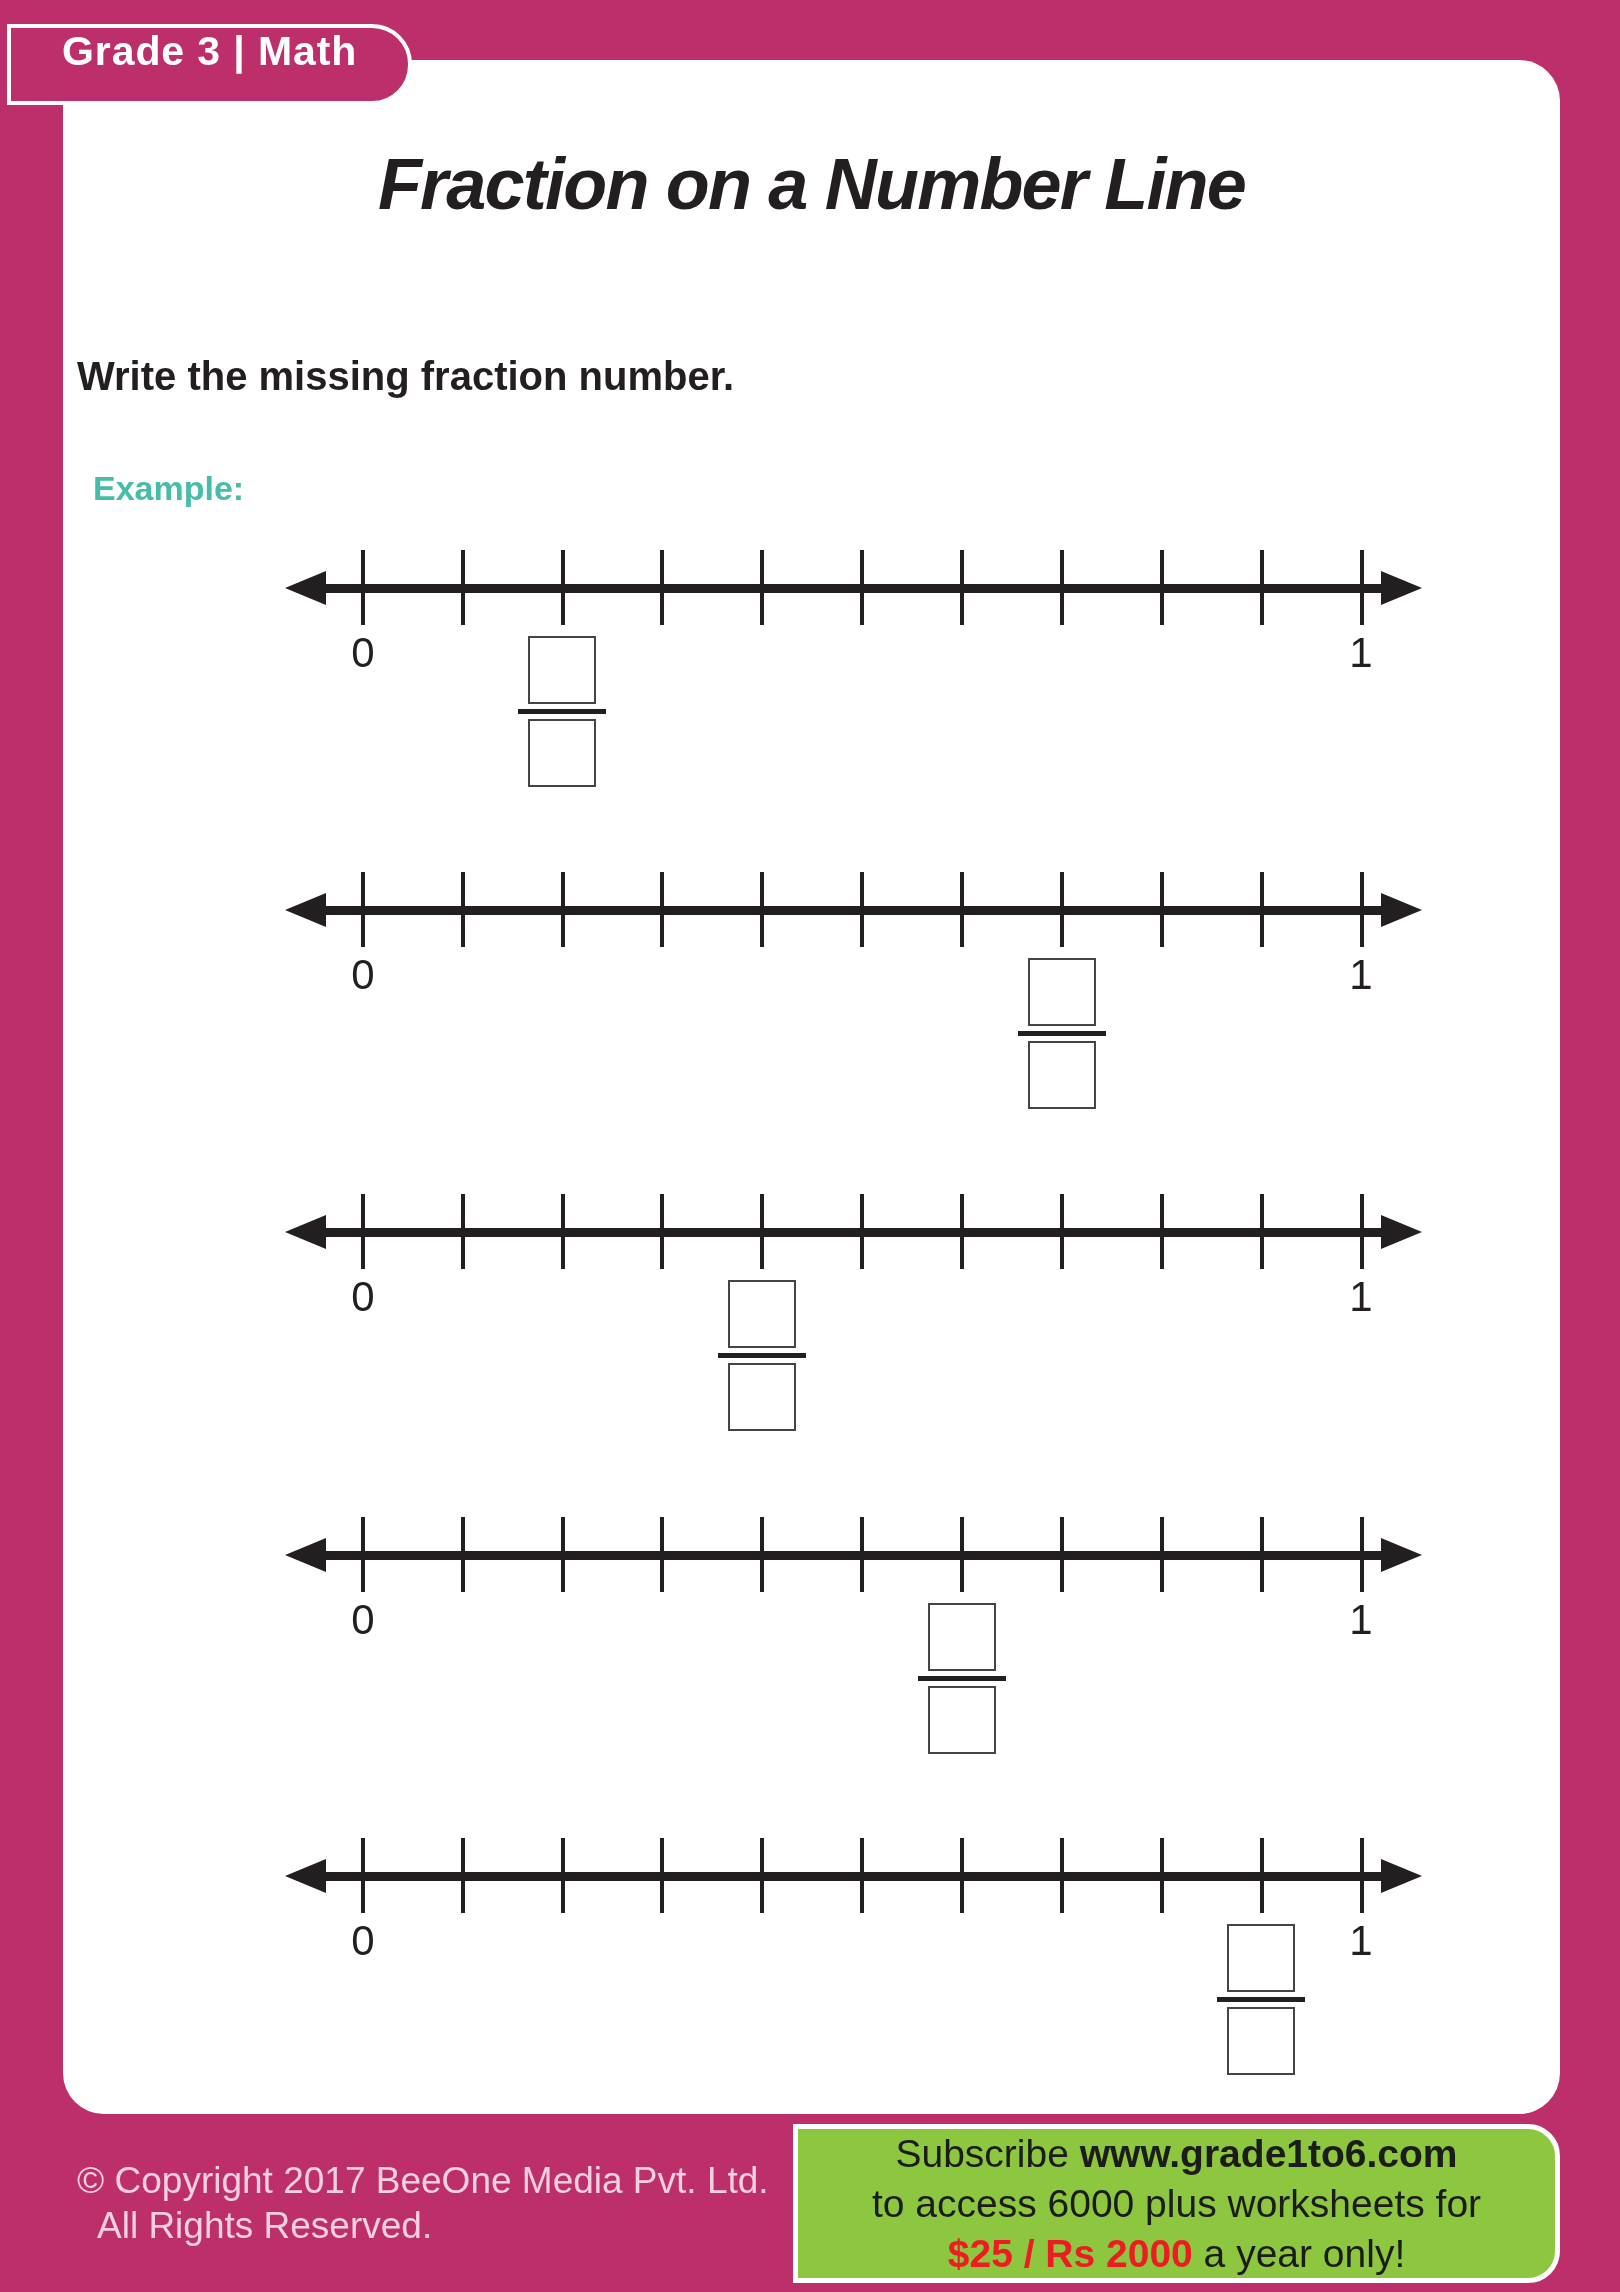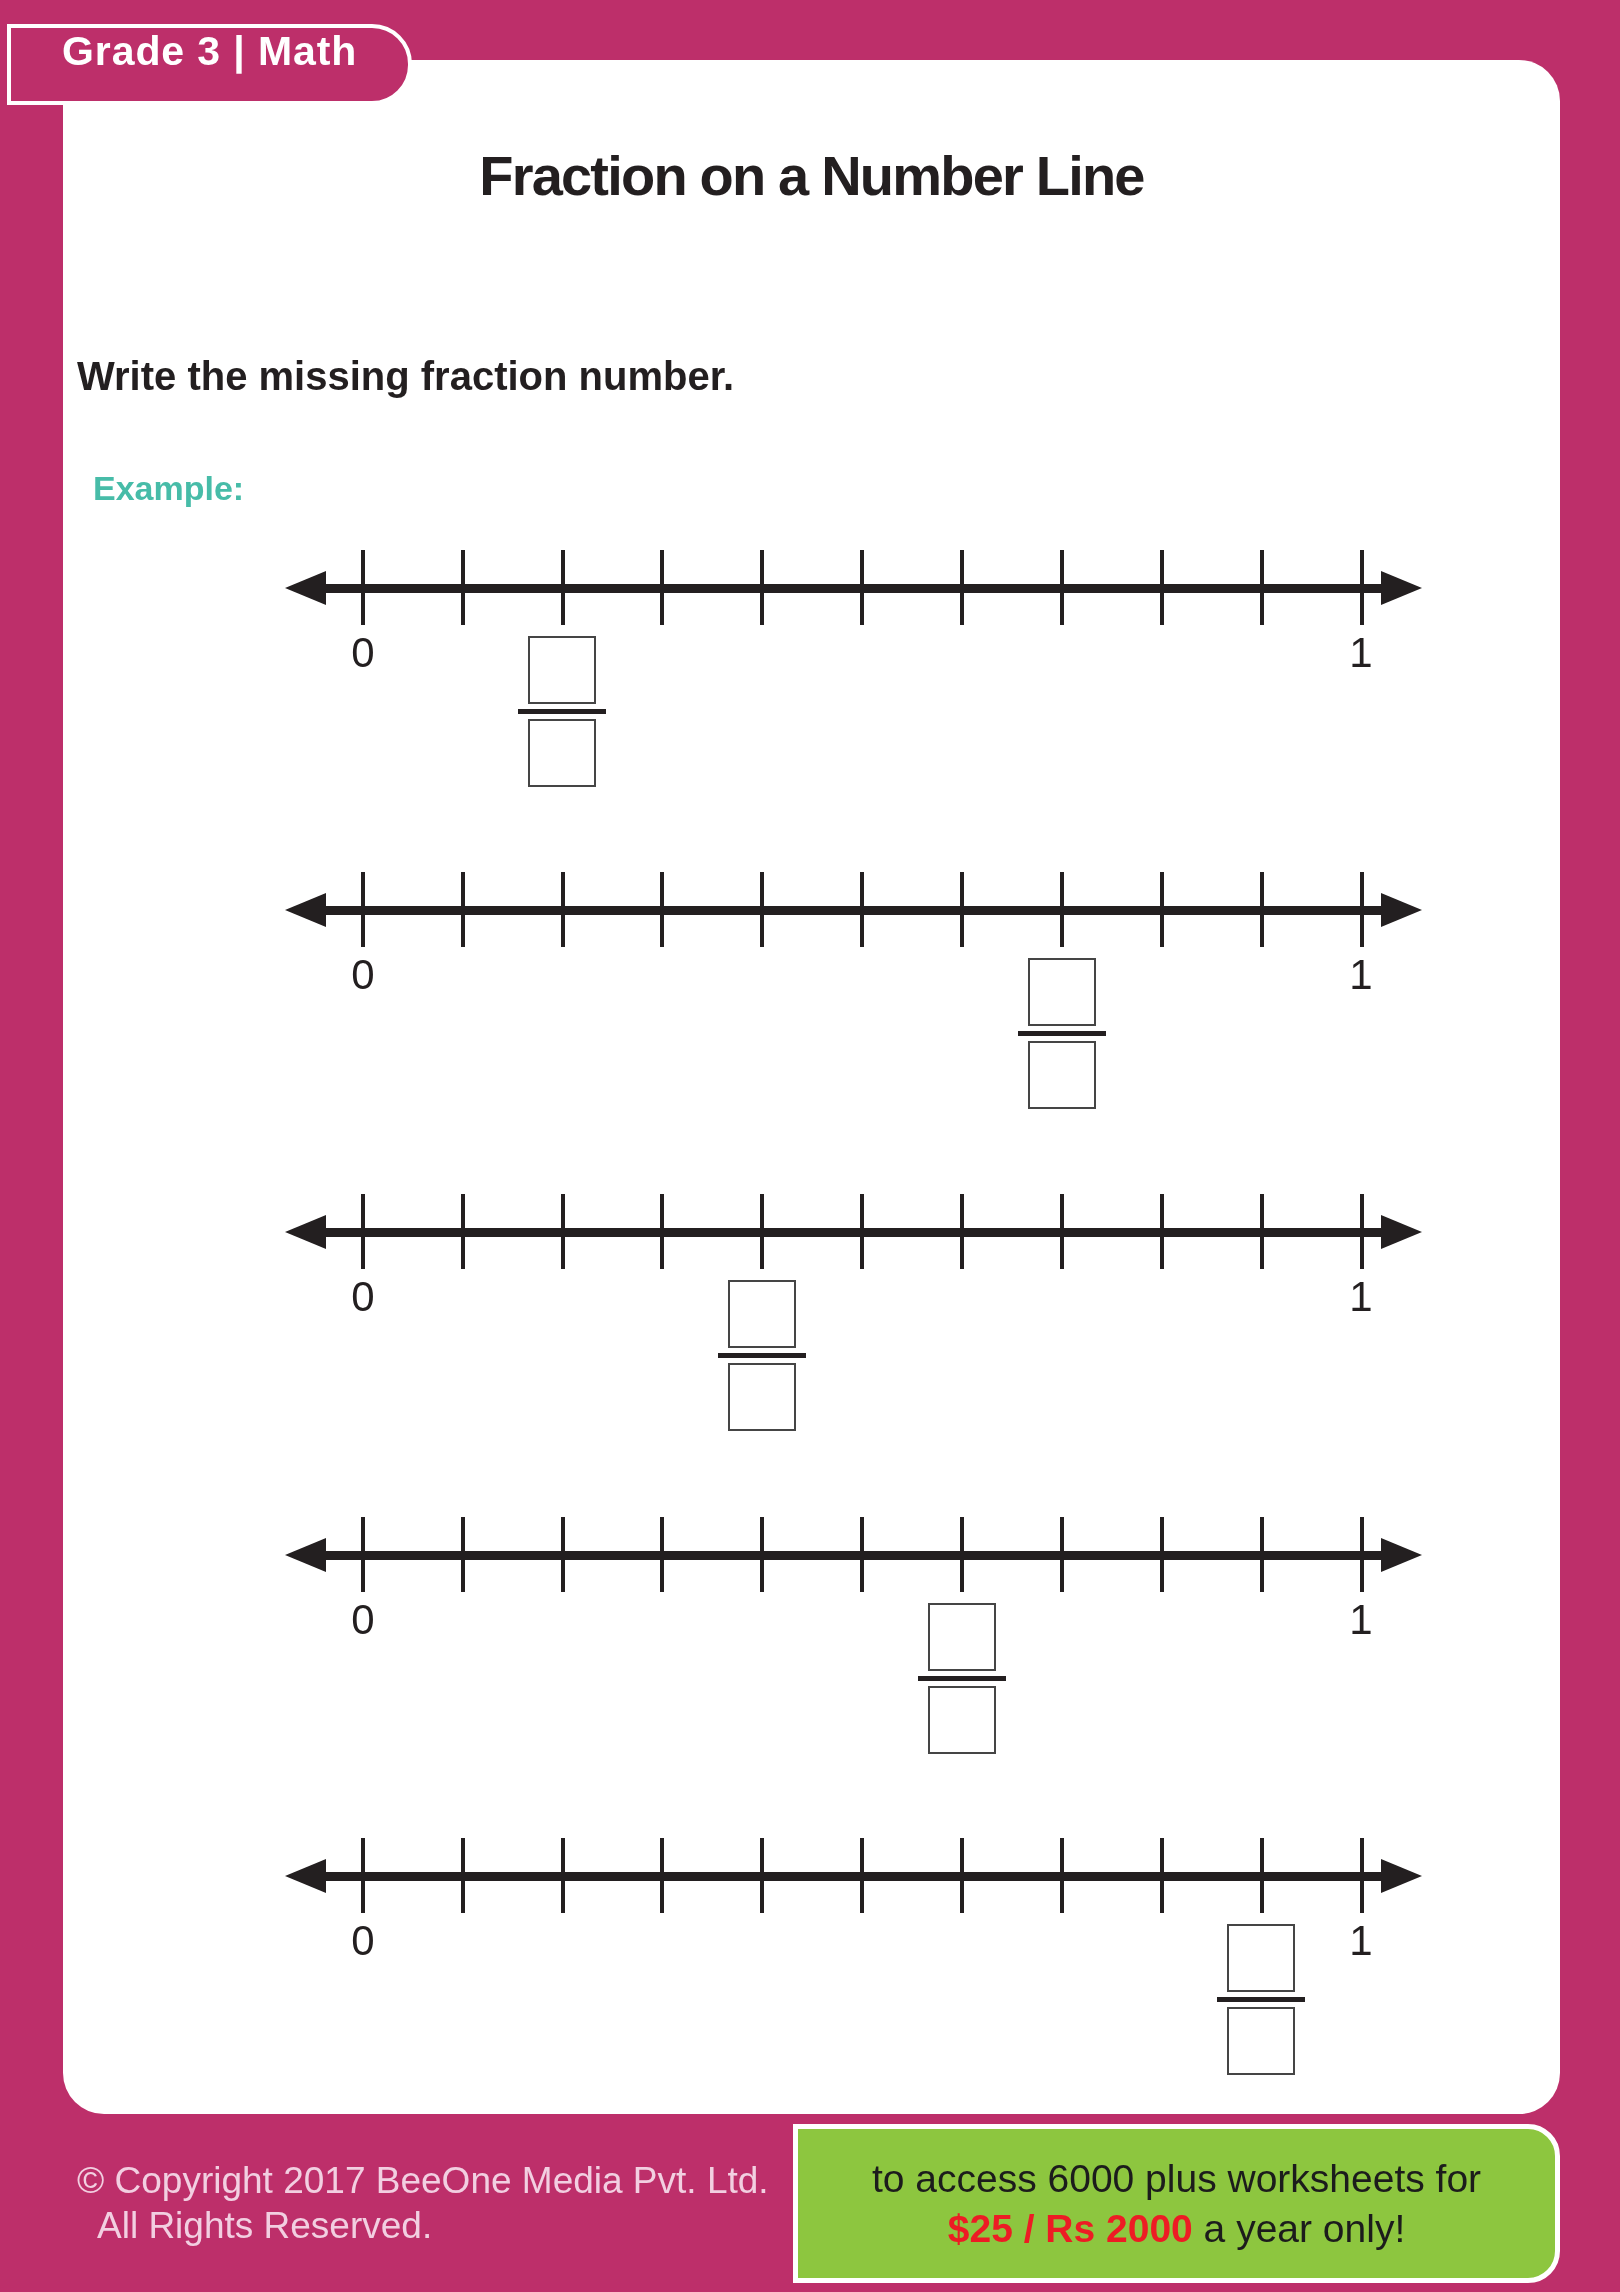--- a/index.html
+++ b/index.html
@@ -9,21 +9,21 @@
   
   .card{position:absolute;left:63px;top:60px;width:1497px;height:2054px;background:#ffffff;border-radius:41px;}
 
   
   .badge{position:absolute;left:7.2px;top:24px;width:405px;height:81px;box-sizing:border-box;
          background:var(--magenta,#BD2F6A);border:4.5px solid #ffffff;border-radius:0 40px 40px 0;
          display:flex;align-items:flex-start;justify-content:center;z-index:3;}
   .badge span{color:#ffffff;font-size:41px;font-weight:bold;letter-spacing:0.9px;}
 
   .title{position:absolute;left:63px;top:143px;width:1497px;margin:0;text-align:center;
-         font-size:56px;font-weight:bold;color:var(--ink,#231F20);letter-spacing:-1.8px;}
+         font-size:72px;font-weight:bold;color:var(--ink,#231F20);letter-spacing:-1.8px;font-style:italic;}
 
   .instruction{position:absolute;left:77px;top:354px;font-size:40px;font-weight:bold;color:var(--ink,#231F20);}
   .example{position:absolute;left:93px;top:469px;font-size:34px;font-weight:bold;color:var(--teal,#47BCA8);}
 
   
   .numline{position:absolute;left:0;width:1620px;height:0;}
   .nl-line{position:absolute;left:315px;top:-4.5px;width:1089px;height:9px;background:var(--ink,#231F20);}
   .nl-arrow{position:absolute;width:0;height:0;border-top:17px solid transparent;border-bottom:17px solid transparent;top:-17px;}
   .nl-arrow.left{left:285px;border-right:41px solid var(--ink,#231F20);}
   .nl-arrow.right{left:1381px;border-left:41px solid var(--ink,#231F20);}
@@ -188,17 +188,18 @@
         <div class="frac-bar"></div>
         <div class="frac-box den"></div>
       </div>
     </div>
   </div>
 
   <div class="copy1">© Copyright 2017 BeeOne Media Pvt. Ltd.</div>
   <div class="copy2">All Rights Reserved.</div>
 
   <div class="subscribe">
+    <div><span>Subscribe </span><b>www.grade1to6.com</b></div>
     <div>to access 6000 plus worksheets for</div>
     <div><span class="red">$25 / Rs 2000</span><span> a year only!</span></div>
   </div>
 </div>
 
 
 </body></html>

